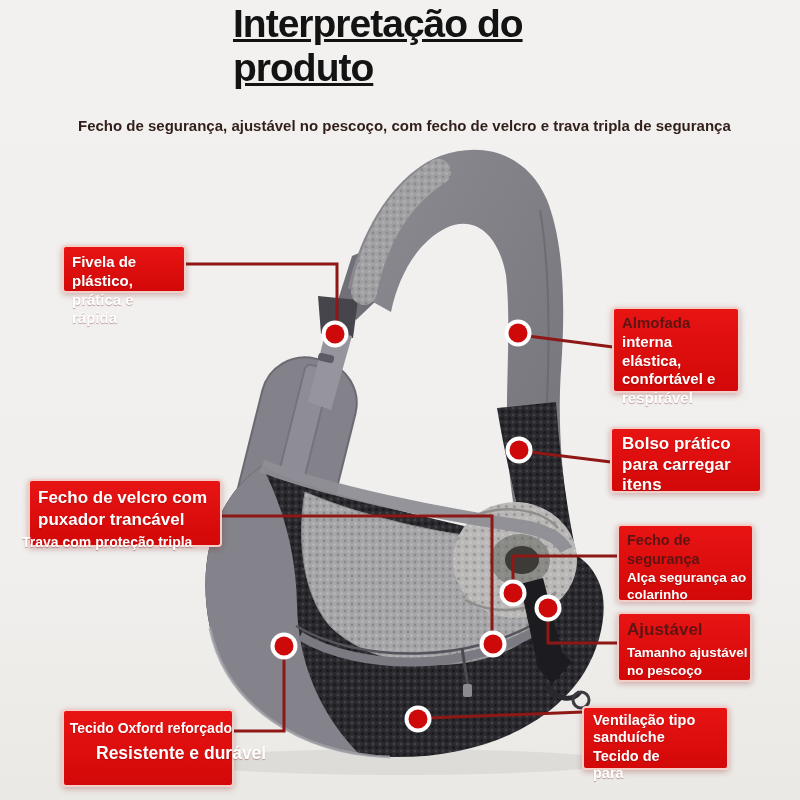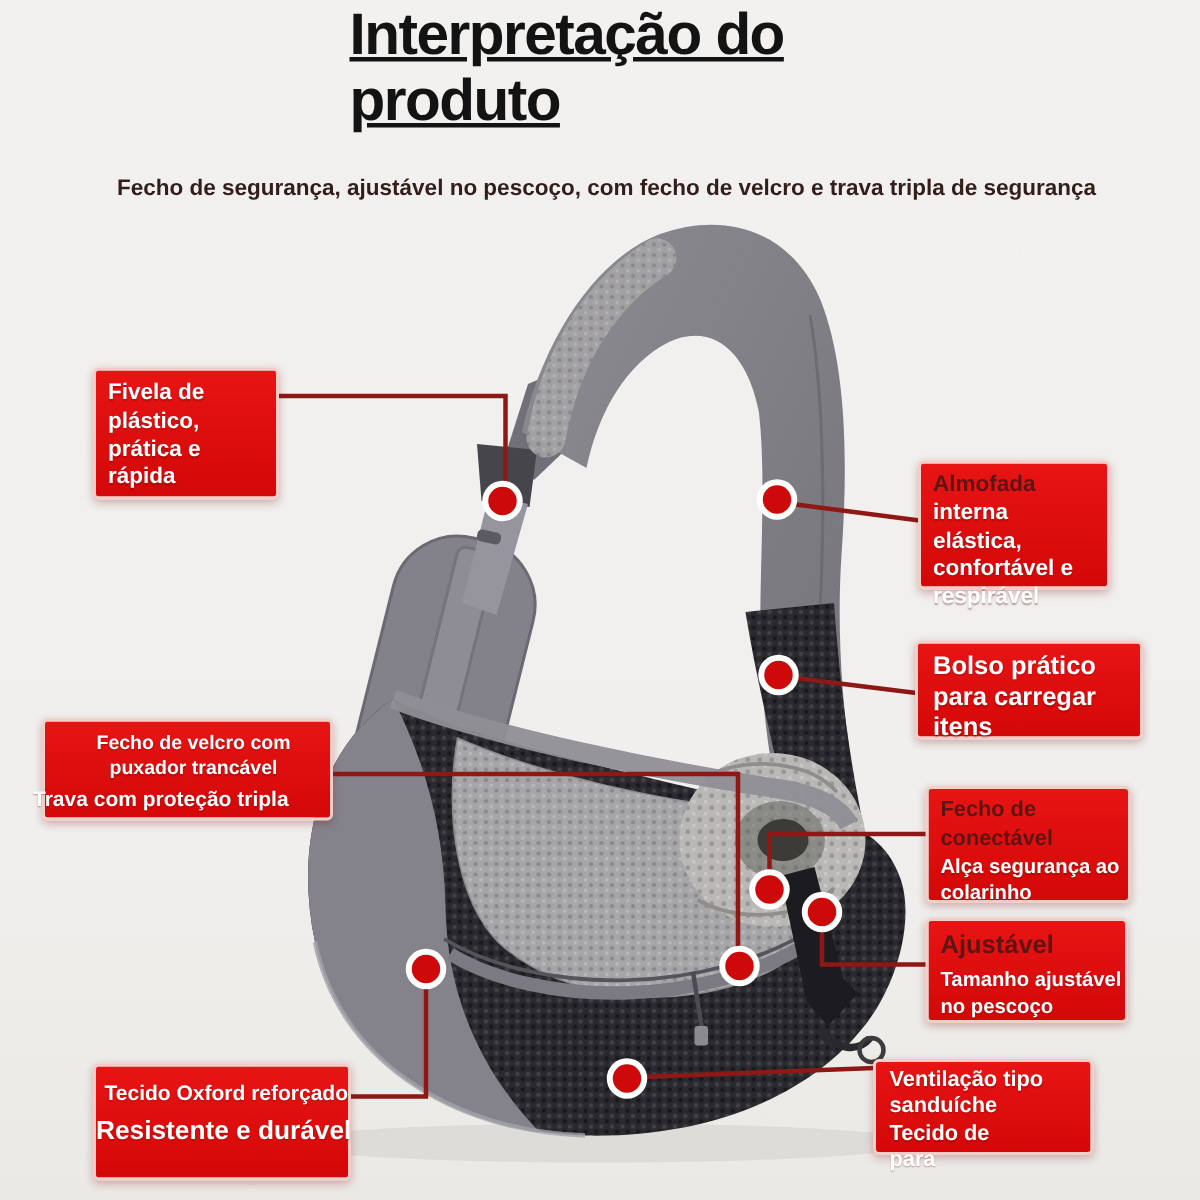--- a/index.html
+++ b/index.html
@@ -21,32 +21,32 @@
   .callout{
     position:absolute;box-sizing:border-box;
     background:linear-gradient(180deg,#e81414 0%,#d30808 100%);
     border:2px solid #f3cdc8;border-radius:4px;
     color:#ffffff;font-weight:bold;
     box-shadow:0 2px 6px rgba(120,20,20,.30);
     text-shadow:0 1px 1px rgba(90,0,0,.35);
   }
   .callout p{margin:0;}
   .heading{color:#5e1413;text-shadow:none;}
-  #c-fivela{left:62px;top:245px;width:124px;height:88px;font-size:15px;line-height:1.25;padding:6px 2px 0 8px;}
+  #c-fivela{left:62px;top:245px;width:124px;height:48px;font-size:15px;line-height:1.25;padding:6px 2px 0 8px;}
   #c-almofada{left:612px;top:307px;width:128px;height:86px;font-size:15px;line-height:1.25;padding:5px 16px 0 8px;}
   #c-bolso{left:610px;top:427px;width:152px;height:66px;font-size:17px;line-height:1.22;padding:5px 2px 16px 10px;}
   #c-trava{left:28px;top:479px;width:194px;height:68px;padding:6px 0 0 8px;}
-  #c-trava .small{font-size:13px;line-height:1.3;text-align:center;}
+  #c-trava .small{font-size:17px;line-height:1.3;}
   #c-trava .big{font-size:14px;line-height:1.15;margin:3px 0 0 -16px;width:210px;}
   #c-fecho{left:617px;top:524px;width:137px;height:78px;font-size:13.5px;line-height:1.28;padding:5px 0 0 8px;}
   #c-fecho .heading{font-size:14.5px;line-height:1.3;}
   #c-ajustavel{left:617px;top:612px;width:135px;height:70px;padding:5px 0 0 8px;font-size:13.5px;line-height:1.3;}
   #c-ajustavel .heading{font-size:17px;margin-bottom:3px;}
   #c-tecido{left:62px;top:709px;width:172px;height:78px;text-align:right;font-size:14px;line-height:1.3;padding-top:8px;}
-  #c-tecido .big2{font-size:17.5px;white-space:nowrap;margin-top:5px;}
+  #c-tecido .big2{font-size:17.5px;white-space:nowrap;margin-top:5px;padding-left:32px;}
   #c-ventilacao{left:582px;top:706px;width:147px;height:64px;font-size:14.5px;line-height:1.18;padding:4px 0 0 9px;}
   #c-ventilacao .t2{width:90px;margin-top:2px;}
 </style>
 </head>
 <body>
 
 <div class="page">
 
   <svg class="art" viewBox="0 0 800 800">
     <defs>
@@ -206,21 +206,21 @@
   <div class="callout" id="c-bolso">
     <p>Bolso prático para carregar itens</p>
   </div>
 
   <div class="callout" id="c-trava">
     <p class="small">Fecho de velcro com puxador trancável</p>
     <p class="big">Trava com proteção tripla</p>
   </div>
 
   <div class="callout" id="c-fecho">
-    <p class="heading">Fecho de conectável</p>
+    <p class="heading">Fecho de segurança</p>
     <p>Alça segurança ao colarinho</p>
   </div>
 
   <div class="callout" id="c-ajustavel">
     <p class="heading">Ajustável</p>
     <p>Tamanho ajustável no pescoço</p>
   </div>
 
   <div class="callout" id="c-tecido">
     <p>Tecido Oxford reforçado</p>

